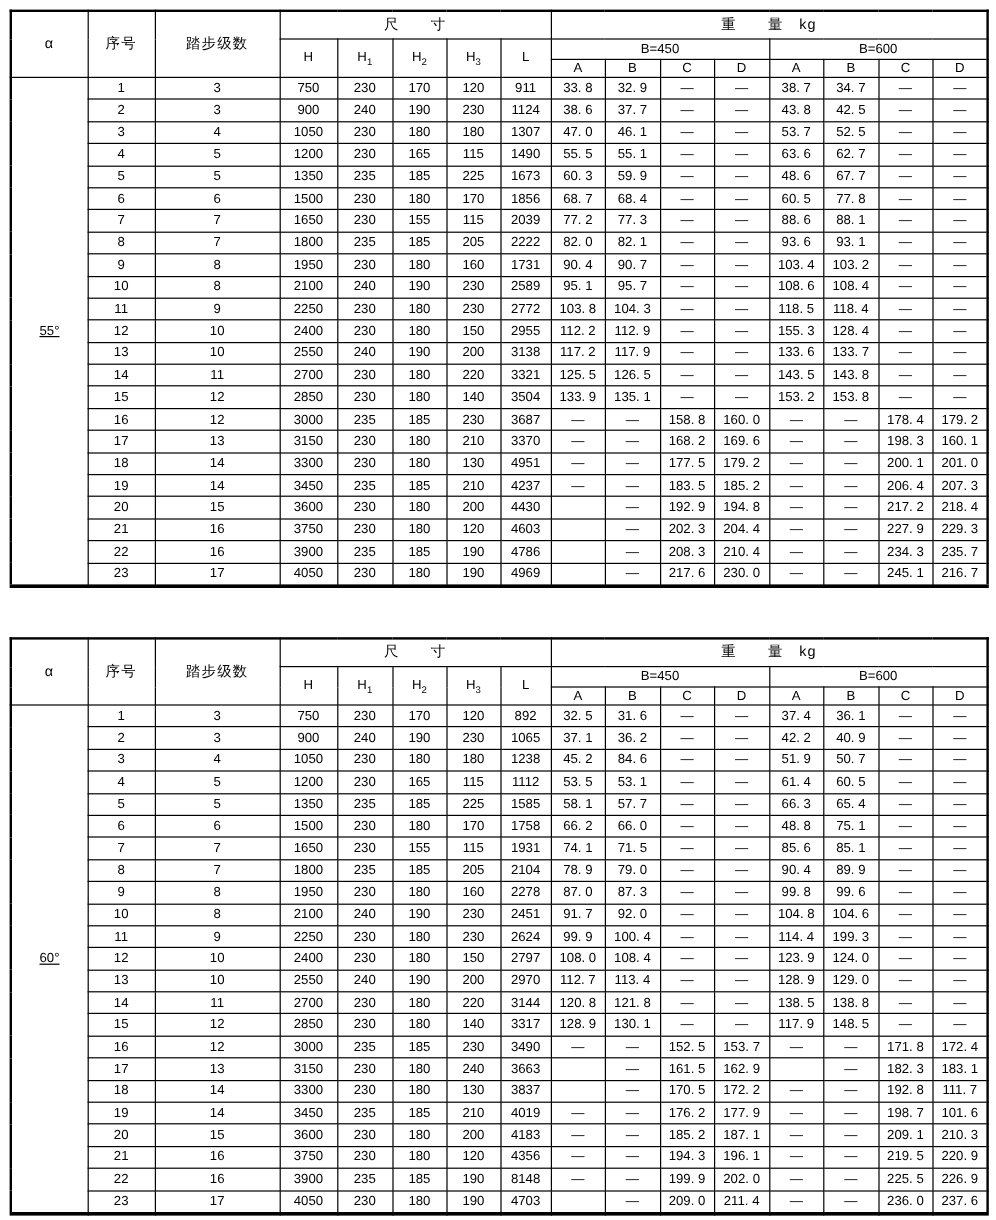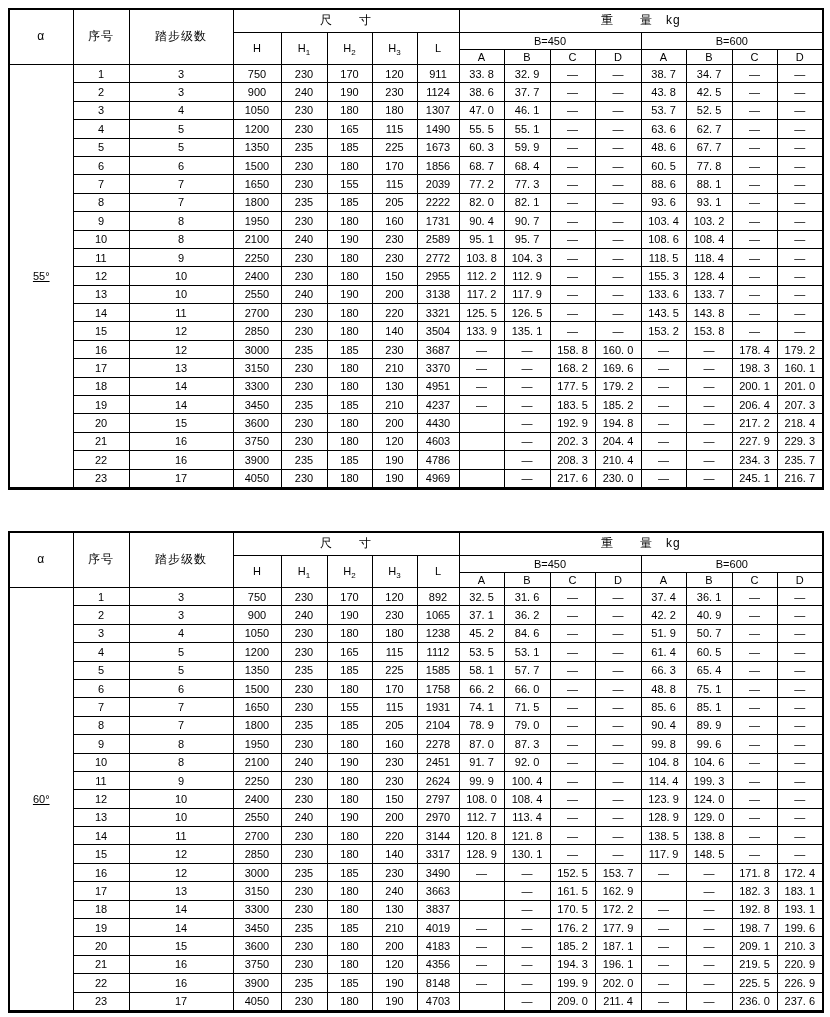--- a/index.html
+++ b/index.html
@@ -828,38 +828,38 @@
             <td>180</td>
             <td>130</td>
             <td>3837</td>
             <td></td>
             <td>—</td>
             <td>170. 5</td>
             <td>172. 2</td>
             <td>—</td>
             <td>—</td>
             <td>192. 8</td>
-            <td>193. 1</td>
+            <td>111. 7</td>
           </tr>
           <tr>
             <td>19</td>
             <td>14</td>
             <td>3450</td>
             <td>235</td>
             <td>185</td>
             <td>210</td>
             <td>4019</td>
             <td>—</td>
             <td>—</td>
             <td>176. 2</td>
             <td>177. 9</td>
             <td>—</td>
             <td>—</td>
             <td>198. 7</td>
-            <td>199. 6</td>
+            <td>101. 6</td>
           </tr>
           <tr>
             <td>20</td>
             <td>15</td>
             <td>3600</td>
             <td>230</td>
             <td>180</td>
             <td>200</td>
             <td>4183</td>
             <td>—</td>

